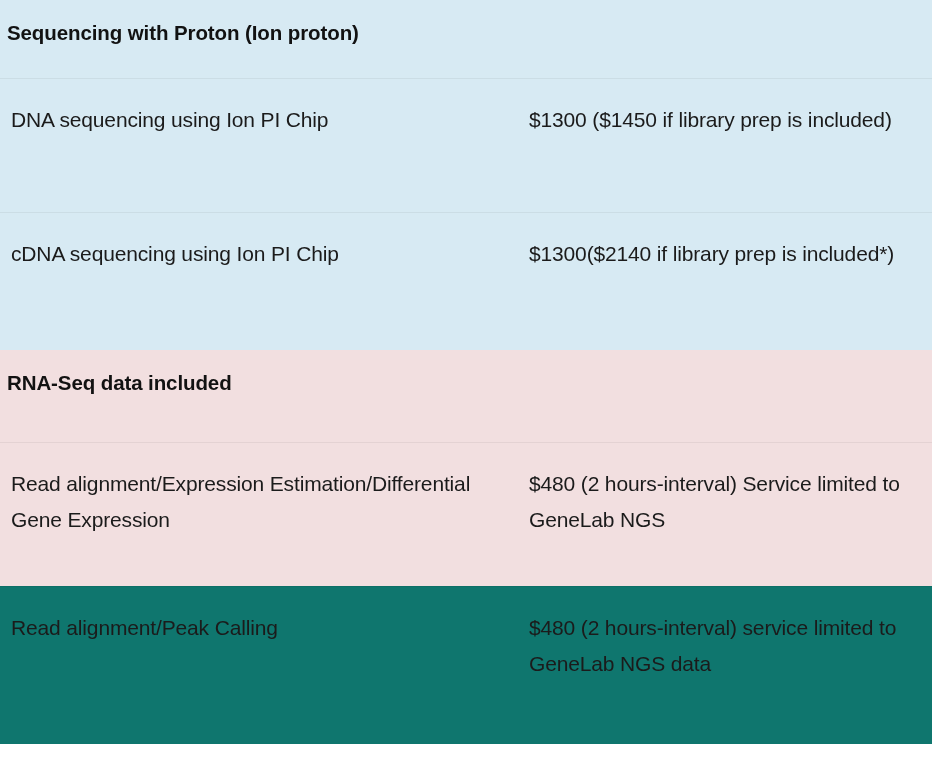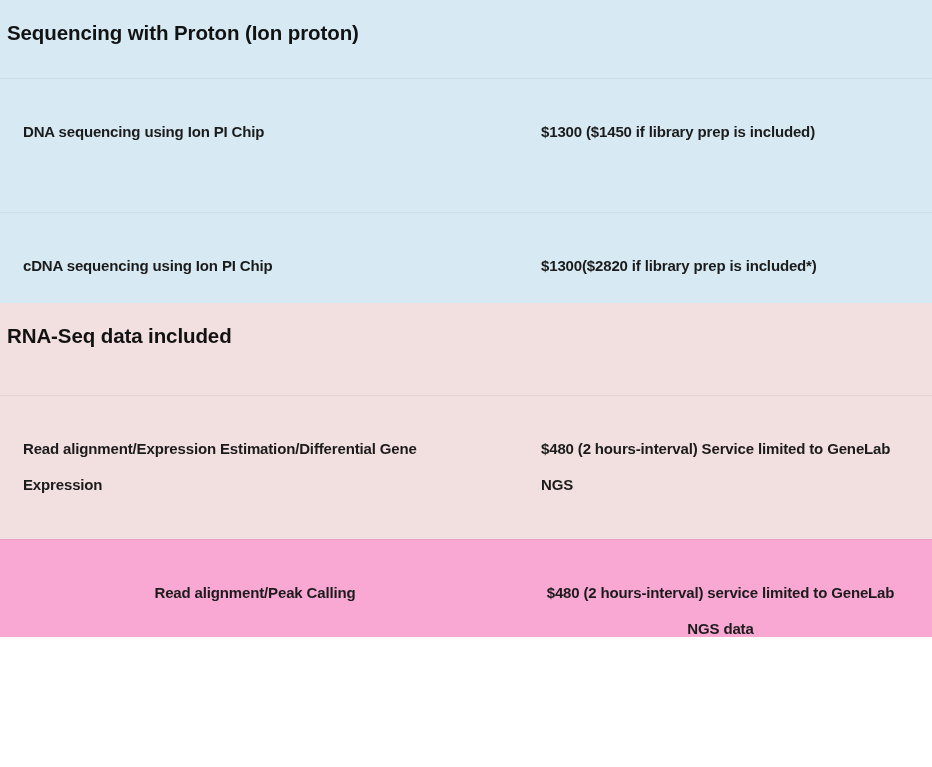--- a/index.html
+++ b/index.html
@@ -72,26 +72,26 @@
   .section-title {
     font-size: 20.5px;
     font-weight: bold;
     line-height: 28px;
     letter-spacing: -0.1px;
     color: #121212;
     margin: 0;
   }
 
   .cell-text {
-    font-size: 15px;
-    font-weight: bold;
+    font-size: 21px;
+    font-weight: normal;
     line-height: 36px;
     letter-spacing: -0.15px;
     color: #1b1b1b;
-    margin: 16px;
+    margin: 4px;
     white-space: pre-line;
   }
 
   .empty-cell-text {
     display: block;
     min-height: 1px;
   }
 </style>
 </head>
 <body>
@@ -110,27 +110,27 @@
   <div class="row data-row" style="background:#d7eaf3; height:134px;">
     <div class="divider"></div>
     <div class="cell cell-left">
       <div class="cell-text">DNA sequencing using Ion PI Chip</div>
     </div>
     <div class="cell cell-right">
       <div class="cell-text">$1300 ($1450 if library prep is included)</div>
     </div>
   </div>
 
-  <div class="row data-row" style="background:#d7eaf3; height:91px;">
+  <div class="row data-row" style="background:#d7eaf3; height:138px;">
     <div class="divider"></div>
     <div class="cell cell-left">
       <div class="cell-text">cDNA sequencing using Ion PI Chip</div>
     </div>
     <div class="cell cell-right">
-      <div class="cell-text">$1300($2820 if library prep is included*)</div>
+      <div class="cell-text">$1300($2140 if library prep is included*)</div>
     </div>
   </div>
 
   <div class="row section-header" style="background:#f2dfe0; height:92px;">
     <div class="cell cell-left">
       <div class="section-title">RNA-Seq data included</div>
     </div>
     <div class="cell cell-right">
       <span class="empty-cell-text"></span>
     </div>
@@ -140,21 +140,21 @@
     <div class="divider"></div>
     <div class="cell cell-left">
       <div class="cell-text">Read alignment/Expression Estimation/Differential Gene Expression</div>
     </div>
     <div class="cell cell-right">
       <div class="cell-text">$480 (2 hours-interval) Service limited to GeneLab NGS</div>
     </div>
   </div>
 
 
-  <div class="row data-row" style="background:#f9a8d4; height:98px;text-align:center;">
+  <div class="row data-row" style="background:#0f766e; height:158px;">
     <div class="divider"></div>
     <div class="cell cell-left">
       <div class="cell-text">Read alignment/Peak Calling</div>
     </div>
     <div class="cell cell-right">
       <div class="cell-text">$480 (2 hours-interval) service limited to GeneLab NGS data</div>
     </div>
   </div>
 
 </div>

